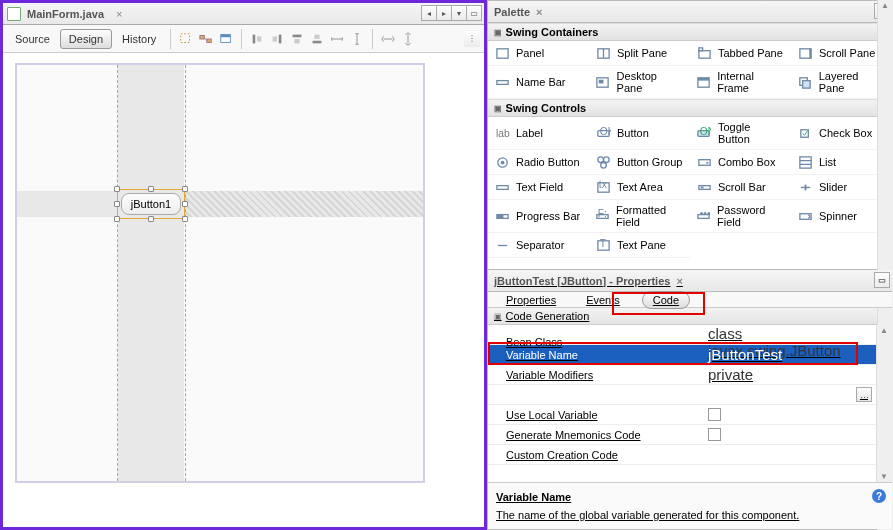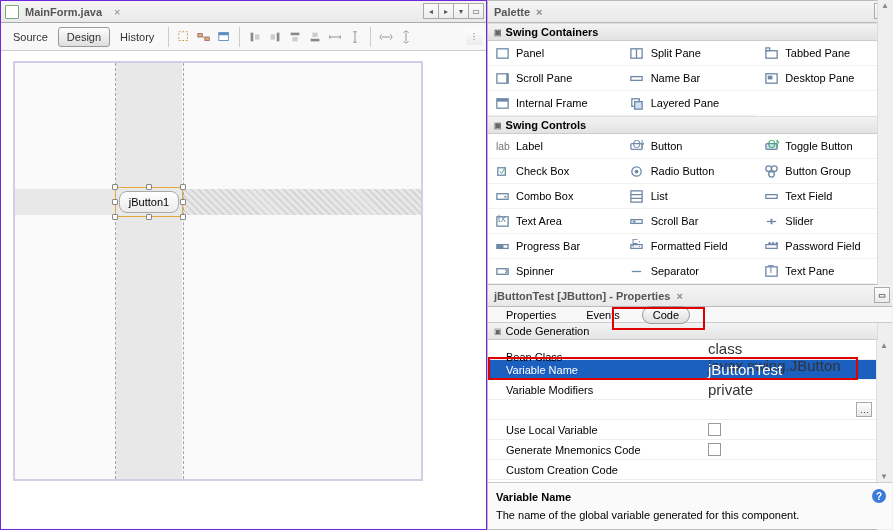--- a/index.html
+++ b/index.html
@@ -1,17 +1,17 @@
 <!DOCTYPE html>
 <html><head>
 <meta charset="utf-8">
 <style>
 * { box-sizing: border-box; margin: 0; padding: 0; font-family: Tahoma, Arial, sans-serif; font-size: 11px; }
 body { background: #fff; width: 893px; height: 530px; overflow: hidden; display: flex; }
-.left-pane { width: 487px; height: 530px; border: 1px solid #6d28d9; display: flex; flex-direction: column; justify-content: space-between; }
+.left-pane { width: 487px; height: 530px; border: 3px solid #6d28d9; display: flex; flex-direction: column; justify-content: space-between; }
 .right-pane { width: 406px; height: 530px; display: flex; flex-direction: column; }
 
 
 .tab-bar { height: 22px; background: linear-gradient(#f5f5f5,#e9e9e9); display: flex; align-items: center; border-bottom: 1px solid #aaa; position: relative; padding-left: 4px; gap: 2px; }
 .doc-icon { width: 14px; height: 14px; background: #fff; border: 1px solid #7a7; border-radius: 1px; display:inline-block; }
 .tab-name { font-weight: bold; color: #555; padding: 0 4px; }
 .tab-close { color: #888; padding: 0 6px; cursor: default; }
 .tab-right-controls { position: absolute; right: 2px; top: 2px; display:flex; gap:0; }
 .mini-btn { width: 16px; height: 16px; border: 1px solid #aaa; background: linear-gradient(#fdfdfd,#ececec); display:flex; align-items:center; justify-content:center; font-size:8px; color:#555; }
 .mini-btn + .mini-btn { margin-left: -1px; }
@@ -37,27 +37,27 @@
 .sel-box { position:absolute; left:100px; top:124px; width:68px; height:30px; border:1px solid #e8a838; pointer-events:none; }
 .handle { position:absolute; width:6px; height:6px; background:#fff; border:1px solid #888; border-radius:1px; }
 
 
 .palette { flex: 1; border: 1px solid #bbb; display:flex; flex-direction: column; }
 .panel-header { height: 22px; background: linear-gradient(#f5f5f5,#e8e8e8); border-bottom:1px solid #bbb; display:flex; align-items:center; padding: 0 6px; font-weight:bold; color:#555; position:relative; }
 .panel-header .mini-btn { position:absolute; right:2px; top:2px; }
 .section-header { background: linear-gradient(#f3f3f3,#e2e2e2); border-bottom:1px solid #ccc; border-top:1px solid #ddd; padding: 2px 6px; font-weight:bold; display:flex; align-items:center; gap:4px; }
 .tree-toggle { font-size: 8px; color:#666; }
 .palette-body { overflow-y:auto; flex:1; }
-.palette-grid { display:grid; grid-template-columns: 1fr 1fr 1fr; }
+.palette-grid { display:grid; grid-template-columns: 1fr 1fr 1fr 1fr; }
 .palette-item { display:flex; align-items:center; gap:6px; padding: 4px 6px; border-bottom:1px solid #f2f2f2; }
 .pi-icon { width: 16px; height: 16px; display:flex; align-items:center; justify-content:center; }
 .pi-icon svg { width:15px; height:15px; }
 
 
-.props { height: 260px; border:1px solid #bbb; border-top:none; display:flex; flex-direction:column; }
+.props { height: 260px; border:1px solid #bbb; border-top:none; display:flex; flex-direction:column;text-decoration:underline; }
 .prop-tabs { height: 16px; display:flex; align-items:center; gap: 14px; padding: 0 10px; border-bottom:1px solid #ccc; background:#f8f8f8; position:relative; }
 .prop-tab { padding: 3px 8px; }
 .prop-tab.selected { background:linear-gradient(#fdfdfd,#dedede); border:1px solid #999; border-radius:9px; padding:2px 10px; }
 .red-box { position:absolute; border:2px solid #e00000; pointer-events:none; }
 .prop-cat { background:linear-gradient(#f3f3f3,#e4e4e4); padding:2px 6px; display:flex; align-items:center; gap:4px; border-bottom:1px solid #ccc; }
 .prop-grid { flex:1; overflow:auto; position:relative; }
 .prop-row { display:grid; grid-template-columns: 220px 1fr 20px; height: 20px; align-items:center; border-bottom:1px solid #eee; }
 .prop-key { padding-left: 18px; position:relative; }
 .prop-val { font-size: 15px; color:#333; }
 .ellipsis-btn { width:16px; height:15px; border:1px solid #aaa; background:linear-gradient(#fcfcfc,#e8e8e8); display:flex; align-items:center; justify-content:center; font-size:9px; letter-spacing:-1px; color:#333; margin-left:auto; }

